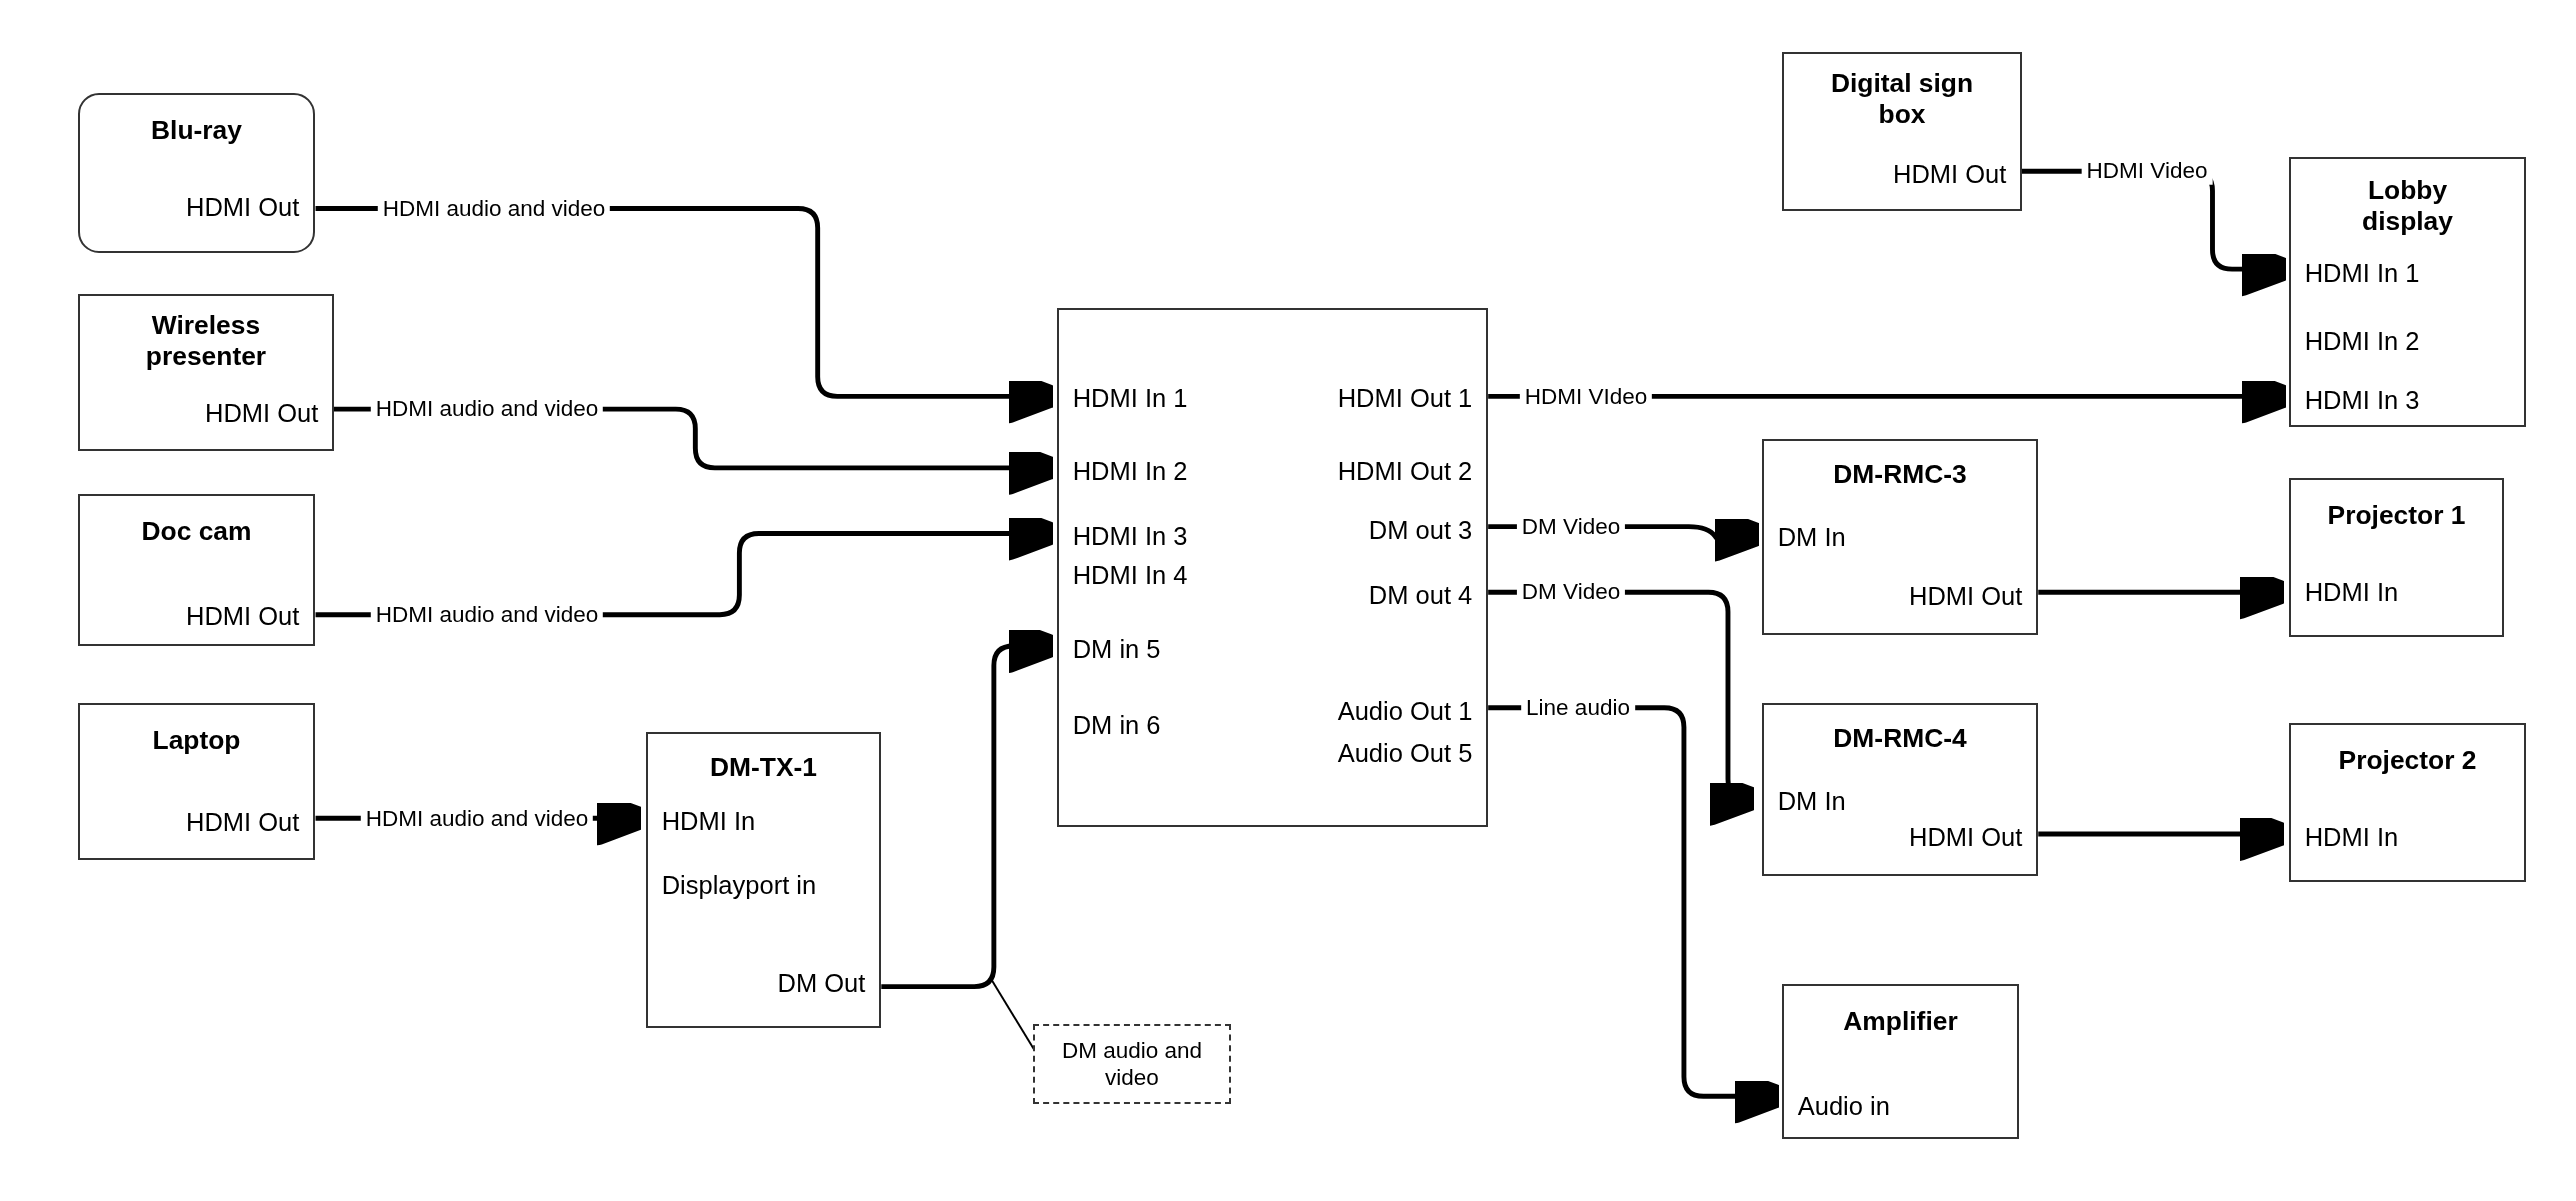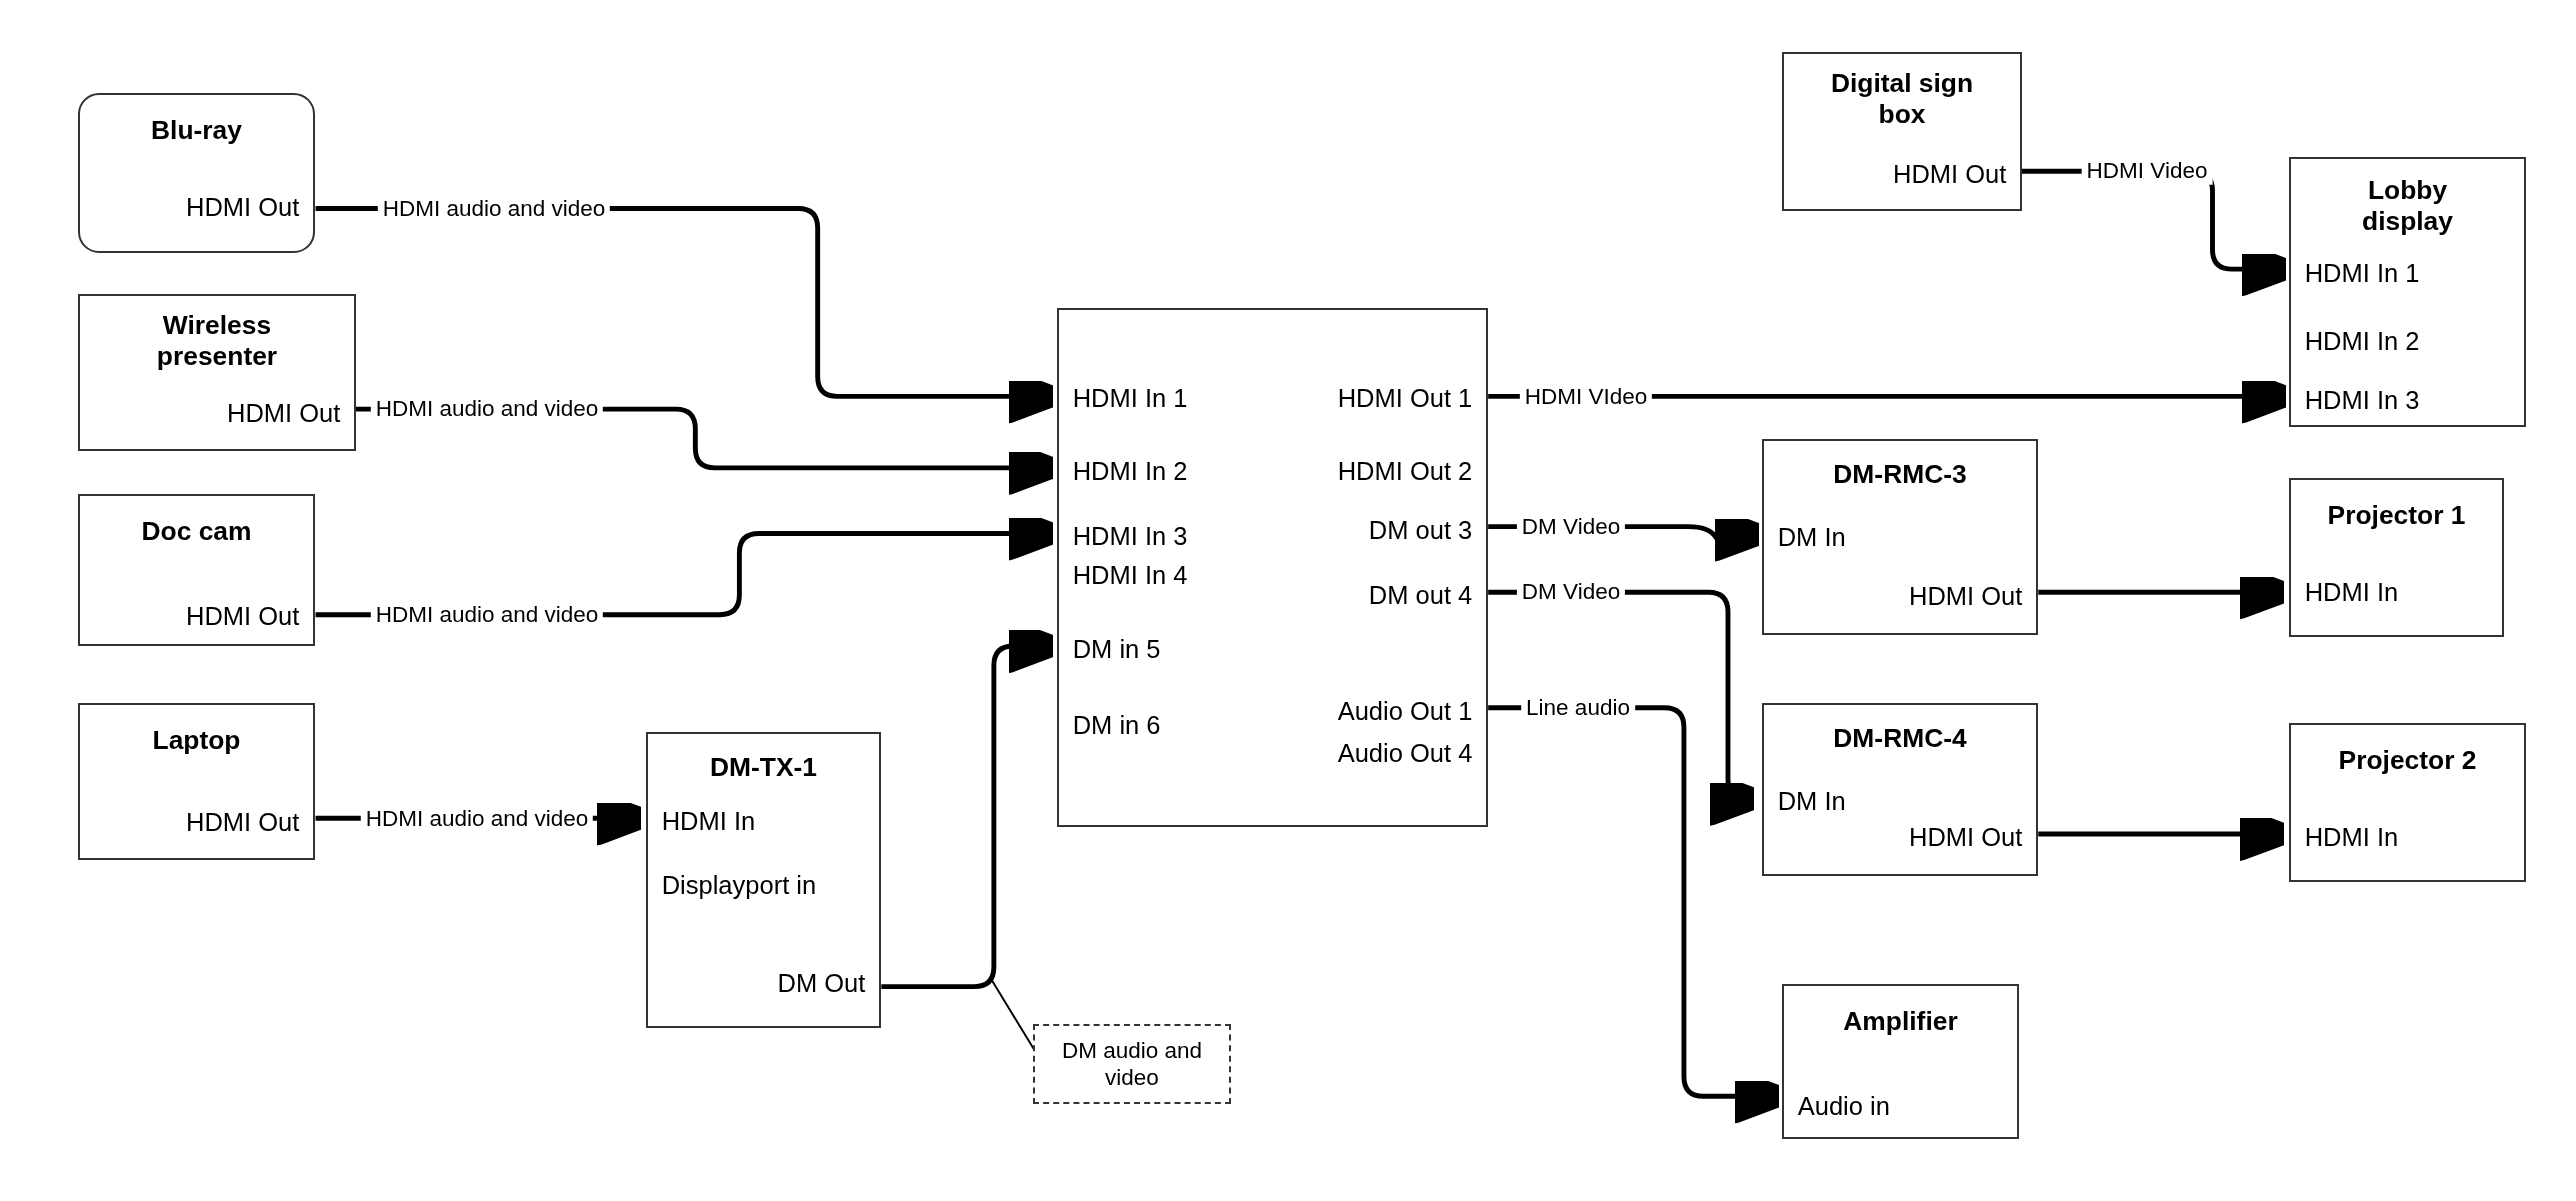--- a/index.html
+++ b/index.html
@@ -154,21 +154,21 @@
 
   <div class="wire-label" style="left:1578px; top:708px;">Line audio</div>
 
   <div class="wire-label" style="left:2147px; top:171px;">HDMI Video</div>
 
   <div class="node" style="left:78px; top:93px; width:237px; height:160px;border-radius:21px;">
     <div class="node-title" style="top:19.6px;">Blu-ray</div>
     <div class="port right" style="top:98px;">HDMI Out</div>
   </div>
 
-  <div class="node" style="left:78px; top:294px; width:278px; height:157px;">
+  <div class="node" style="left:78px; top:294px; width:256px; height:157px;">
     <div class="node-title" style="top:13.7px;">Wireless</div>
     <div class="node-title" style="top:45px;">presenter</div>
     <div class="port right" style="top:103px;">HDMI Out</div>
   </div>
 
   <div class="node" style="left:78px; top:494px; width:237px; height:152px;">
     <div class="node-title" style="top:19.6px;">Doc cam</div>
     <div class="port right" style="top:106px;">HDMI Out</div>
   </div>
 
@@ -191,21 +191,21 @@
     <div class="port left" style="top:212px;">HDMI In 3</div>
     <div class="port left" style="top:251px;">HDMI In 4</div>
     <div class="port left" style="top:325px;">DM in 5</div>
     <div class="port left" style="top:401px;">DM in 6</div>
 
     <div class="port right" style="top:74px;">HDMI Out 1</div>
     <div class="port right" style="top:147px;">HDMI Out 2</div>
     <div class="port right" style="top:206px;">DM out 3</div>
     <div class="port right" style="top:271px;">DM out 4</div>
     <div class="port right" style="top:387px;">Audio Out 1</div>
-    <div class="port right" style="top:429px;">Audio Out 4</div>
+    <div class="port right" style="top:429px;">Audio Out 5</div>
   </div>
 
   <div class="node" style="left:1782px; top:52px; width:240px; height:159px;text-decoration:underline;">
     <div class="node-title" style="top:13.7px;">Digital sign</div>
     <div class="node-title" style="top:45px;">box</div>
     <div class="port right" style="top:106px;">HDMI Out</div>
   </div>
 
   <div class="node" style="left:2289px; top:157px; width:237px; height:270px;">
     <div class="node-title" style="top:15.7px;">Lobby</div>

